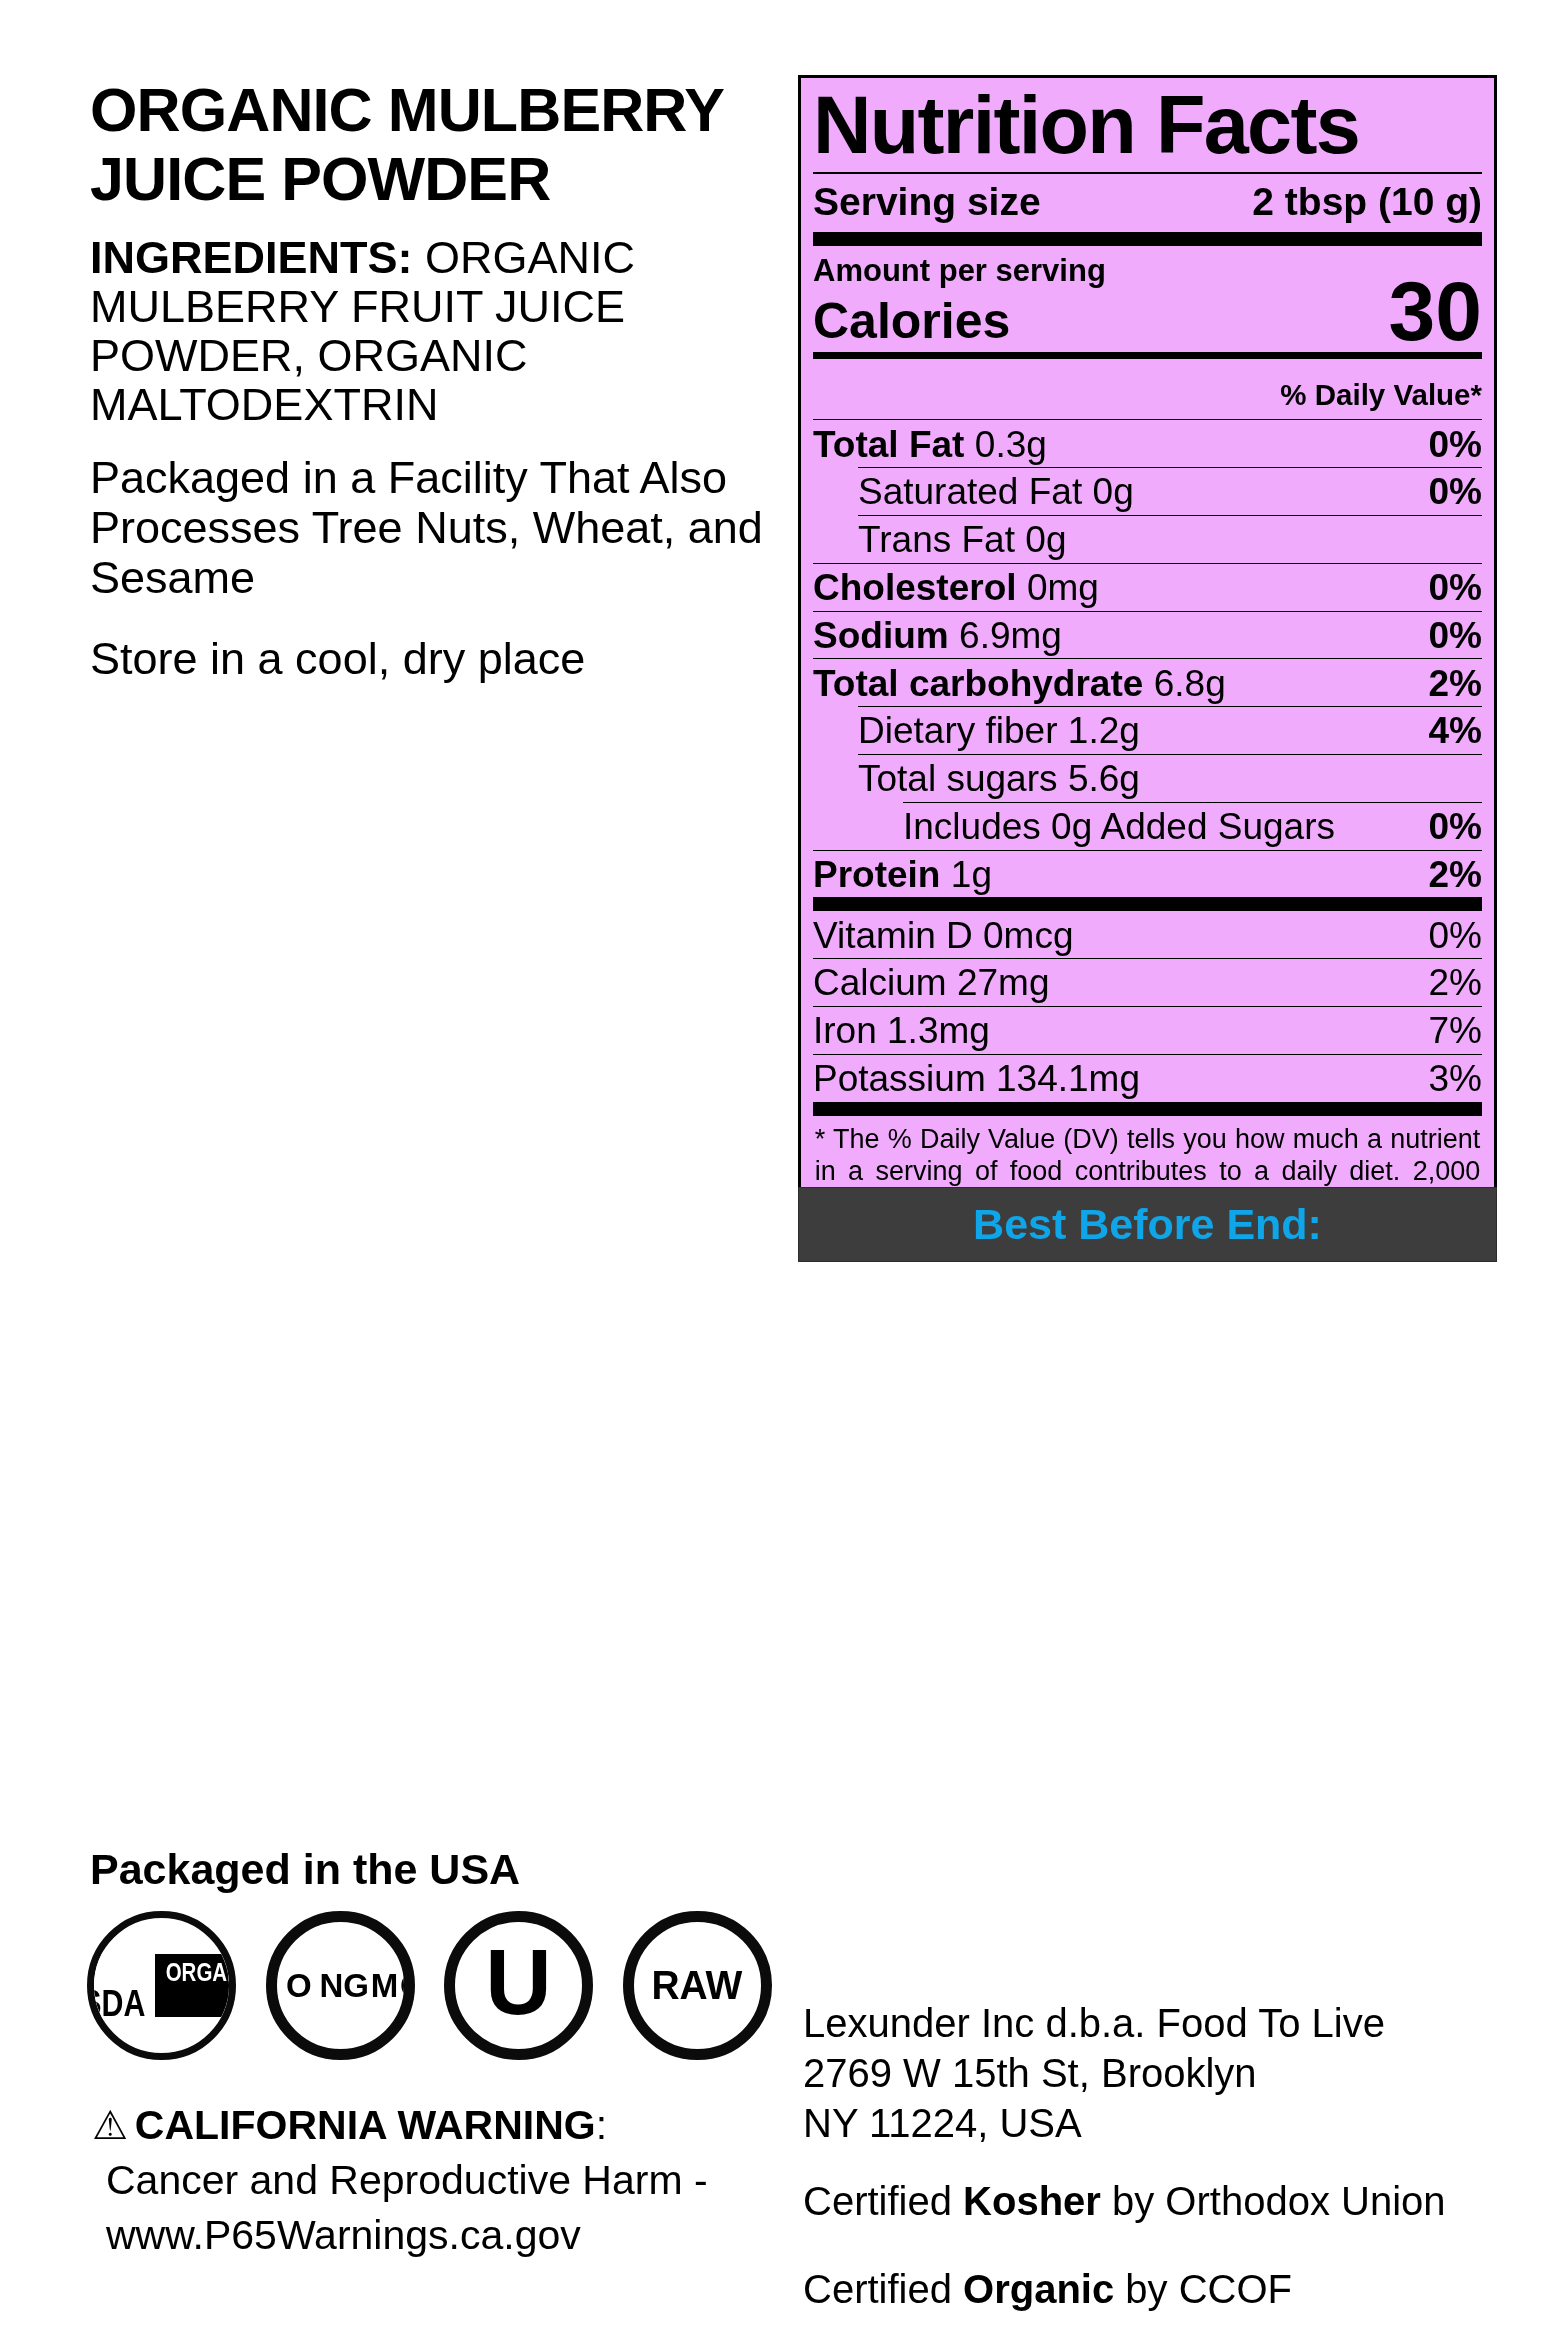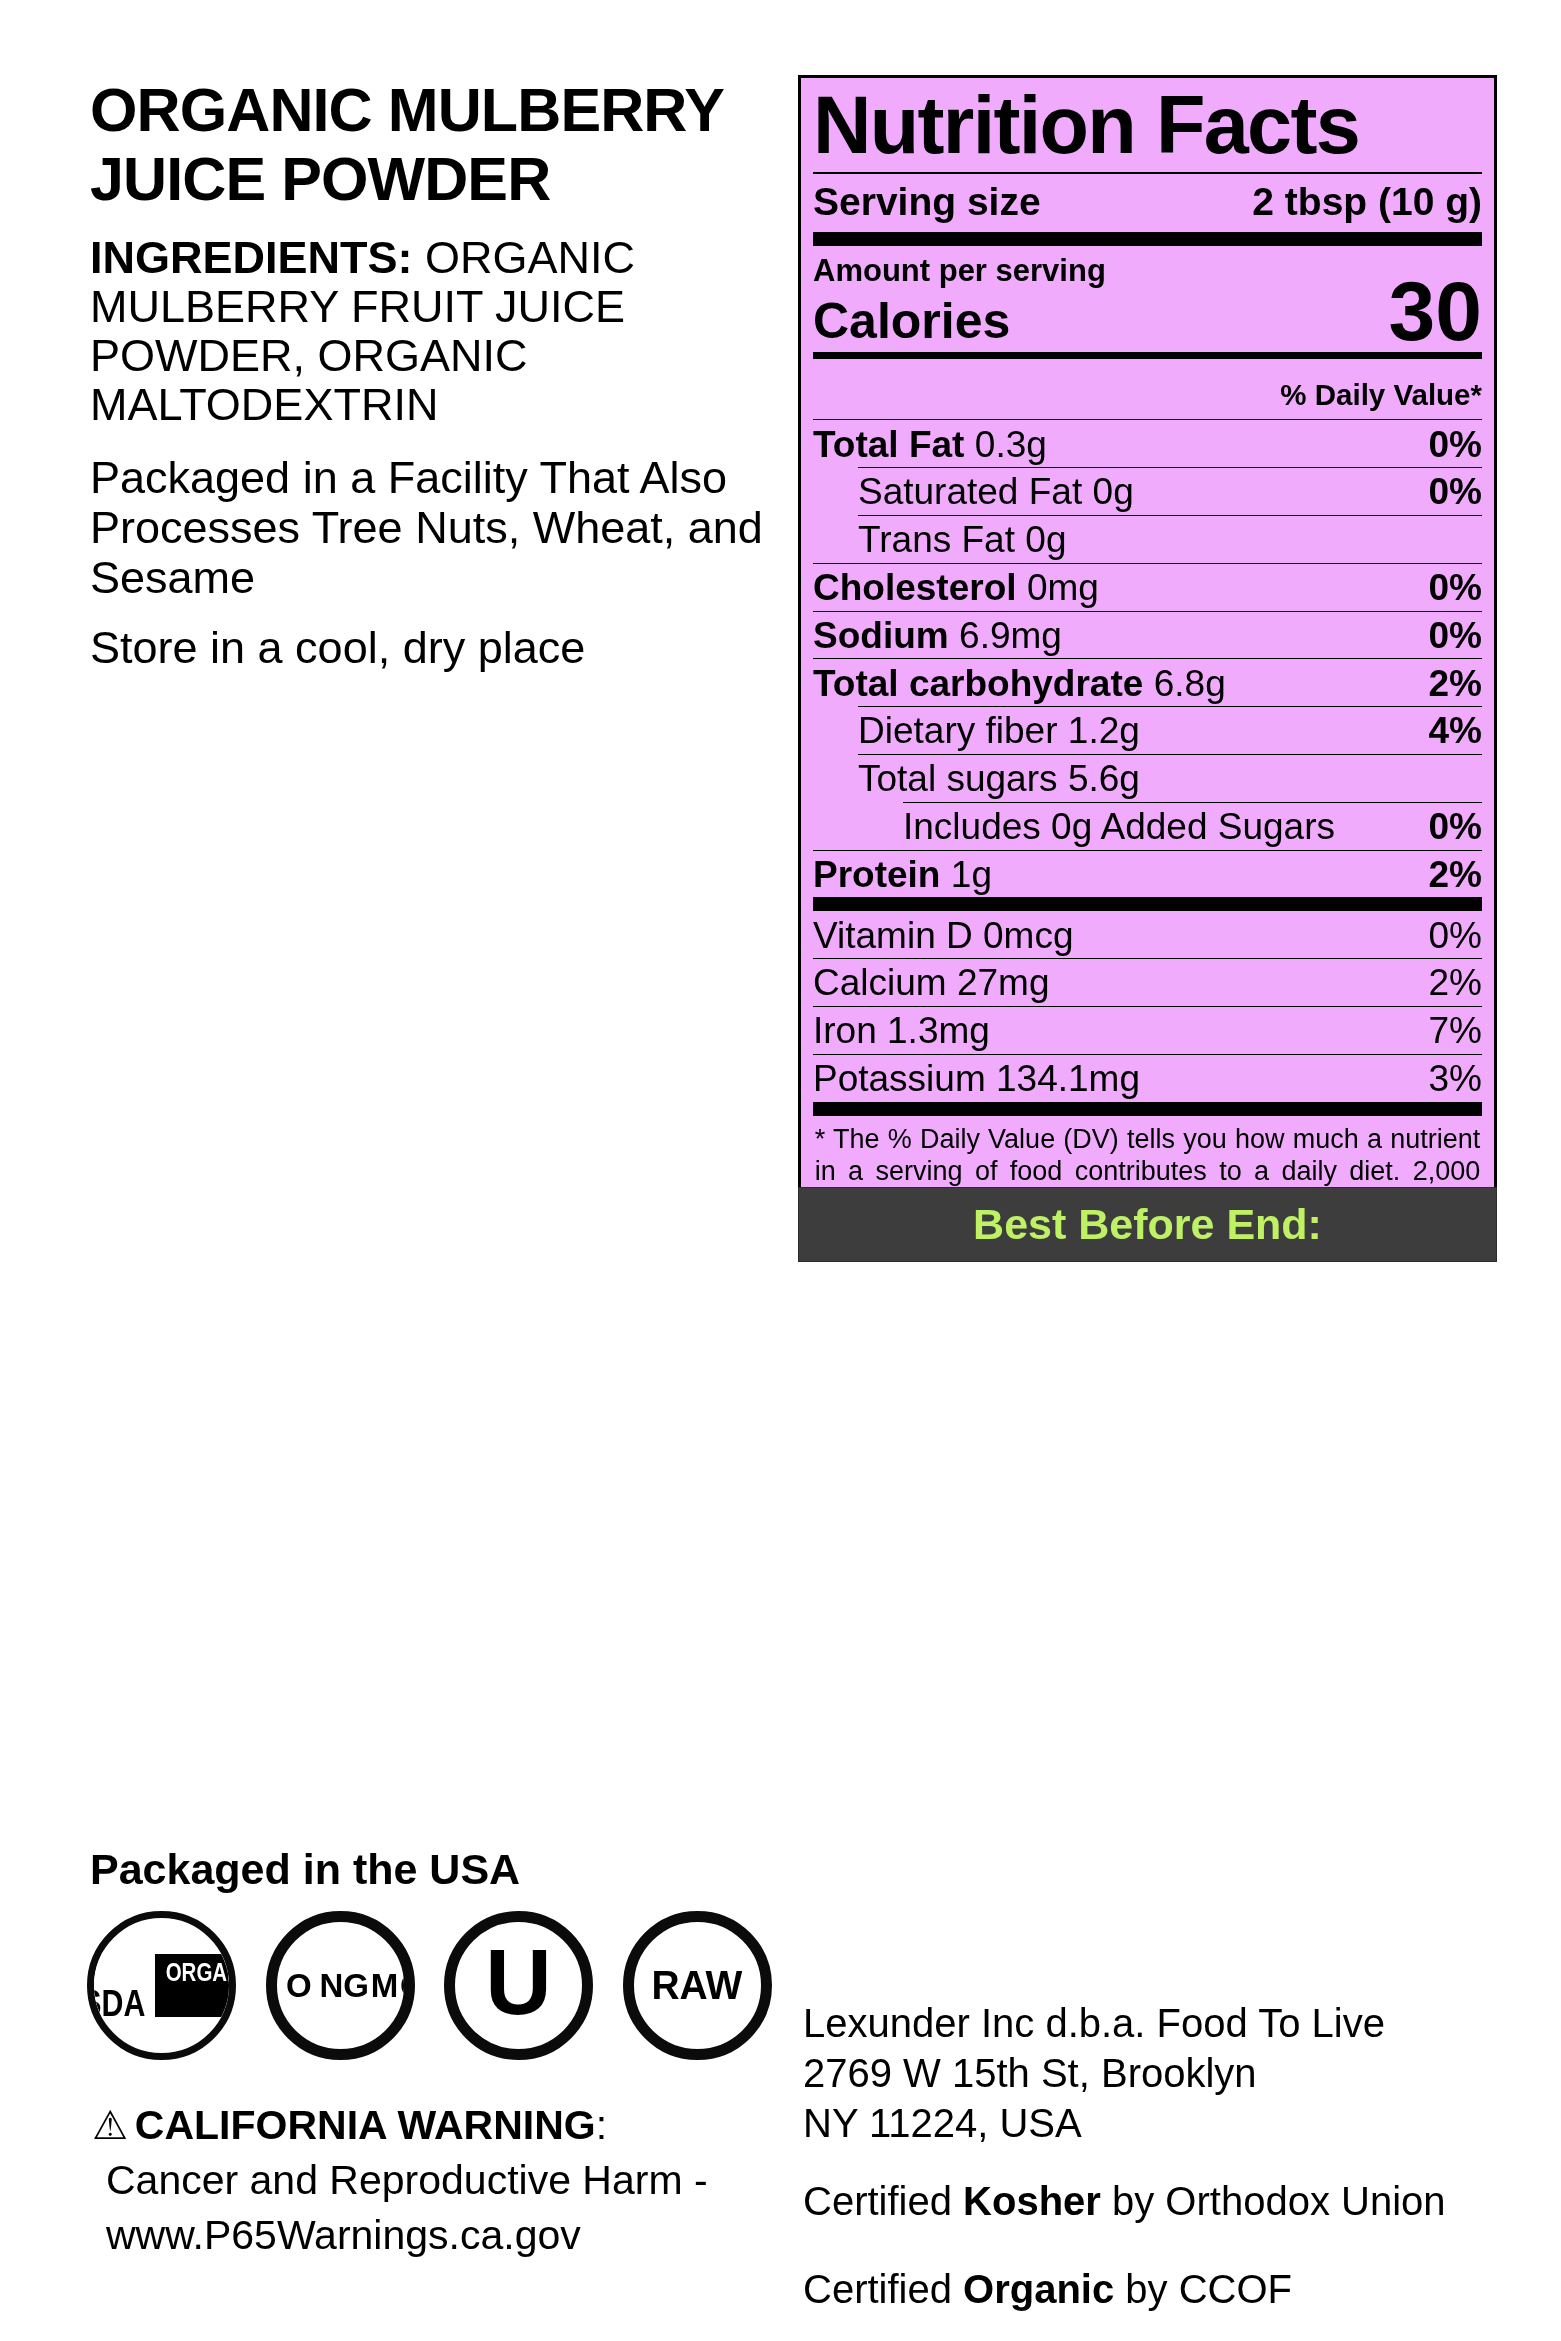--- a/index.html
+++ b/index.html
@@ -10,21 +10,21 @@
     font-family: "Liberation Sans", "DejaVu Sans", sans-serif;
     overflow: hidden;
   }
   b { font-weight: 700; }
 
   
   #left-col { position: absolute; left: 90px; top: 76px; width: 755px; }
   .prod-title { font-size: 61px; font-weight: 700; line-height: 69px; width: 646px; letter-spacing: -0.9px; }
   .ingredients { margin-top: 19px; font-size: 45px; line-height: 49px; width: 560px; }
   .facility { margin-top: 24px; font-size: 45px; line-height: 50px; width: 751px; }
-  .storage { margin-top: 20px; font-size: 45px; line-height: 50px; }
+  .storage { margin-top: 31px; font-size: 45px; line-height: 50px; }
 
   
   #nf-panel {
     position: absolute; left: 798px; top: 75px; width: 699px;
     border: 3.5px solid #000; background: #f0abfc; padding: 3.5px 12px 8.7px 12px;
   }
   .nf-title { font-size: 81px; font-weight: 900; line-height: 80px; letter-spacing: -1.7px;
               border-bottom: 2.6px solid #000; padding: 3.5px 0 7px 0; }
   .nf-serving { display: flex; justify-content: space-between; align-items: baseline;
                 font-weight: 700; font-size: 39px; line-height: 42px; padding: 7px 0 8.7px 0; }
@@ -42,21 +42,21 @@
   .ind2 { margin-left: 90px; gap: 12px; }
   .dvb { font-weight: 700; }
   #nf-micros .nf-row:first-child { border-top: none; }
   .nf-foot { font-size: 27px; line-height: 32px; text-align: justify; padding: 7.8px 1.7px 3.5px 1.7px; }
 
   
   #best-before {
     position: absolute; left: 798px; top: 1187px; width: 699px; height: 75px;
     background: #3d3d3d; border: 1.7px solid #2c2c2c;
     display: flex; align-items: center; justify-content: center;
-    color: #bef264; font-weight: 700; font-size: 43px;
+    color: #0ea5e9; font-weight: 700; font-size: 43px;
   }
 
   
   #packaged-heading { position: absolute; left: 90px; top: 1845px; font-size: 43px; font-weight: 700; }
   #badges { position: absolute; left: 87px; top: 1911px; display: flex; gap: 29.5px; }
   .badge { width: 149px; height: 149px; border-radius: 50%; border: 11.3px solid #0b0b0b;
            background: #fff; display: flex; flex-direction: row; align-items: center; justify-content: center;
            font-weight: 700; overflow: hidden; }
   .badge.usda { border-width: 7.8px; padding: 0; }
   .usda-top { width: 100%; height: 53%; background: #fff; display: flex; align-items: flex-end; justify-content: center; }

